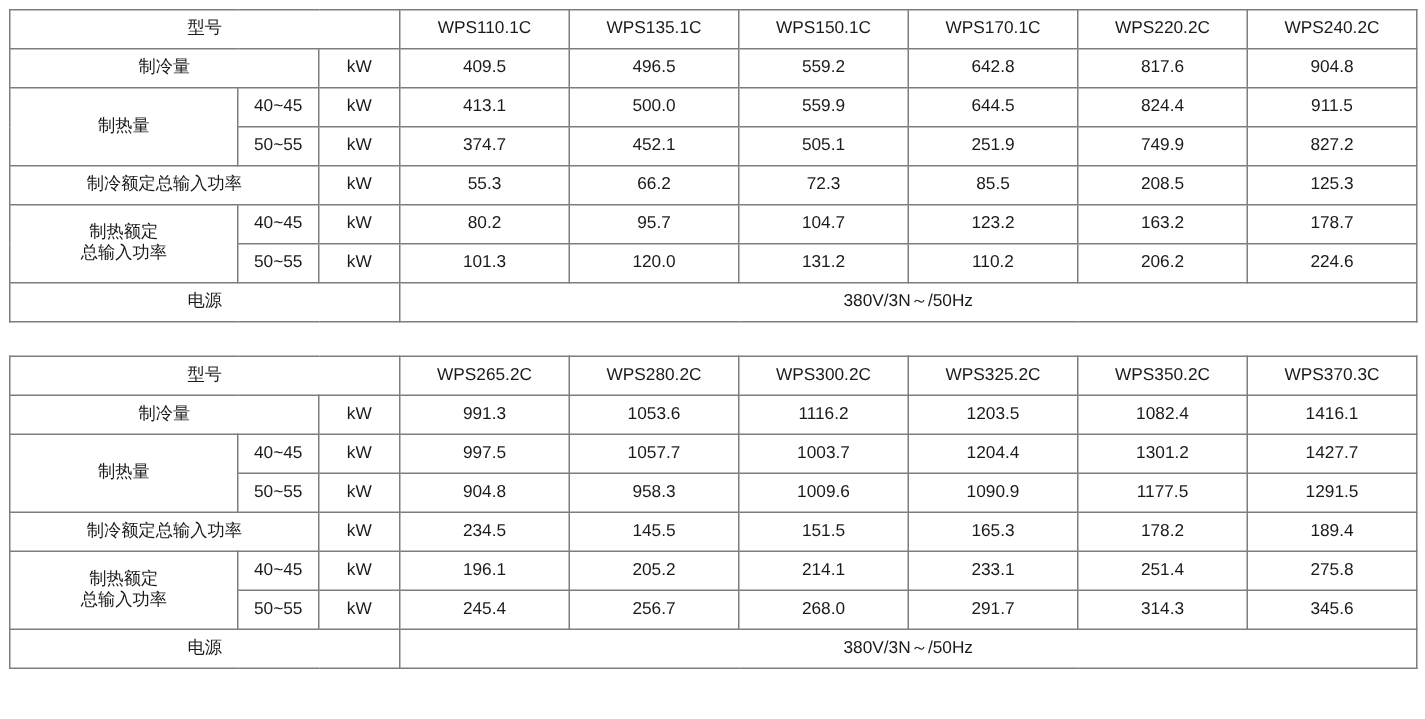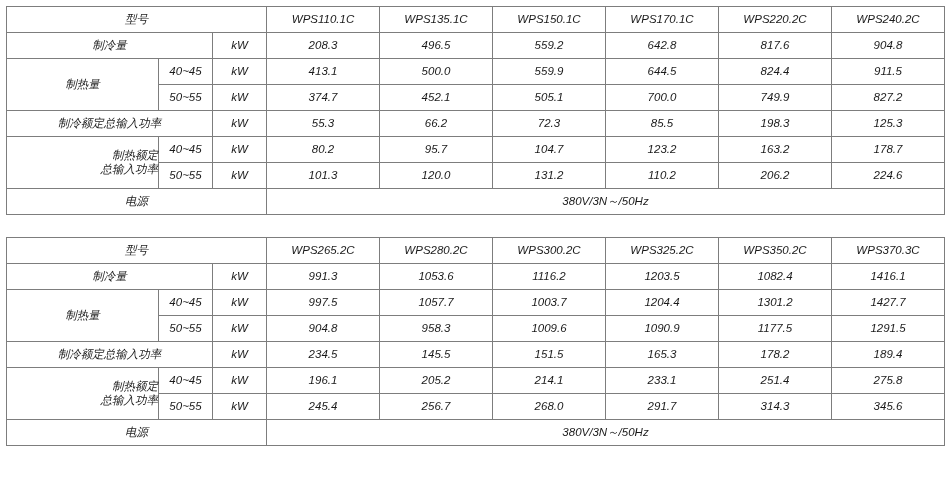--- a/index.html
+++ b/index.html
@@ -11,21 +11,20 @@
     width: 950px;
     height: 479px;
     font-family: "Liberation Sans", sans-serif;
     color: #1a1a1a;
     overflow: hidden;
   }
   .page {
     width: 950px;
     box-sizing: border-box;
     padding: 6px 6px 0 6px;
-    font-style: italic;
   }
   table.spec {
     border-collapse: collapse;
     table-layout: fixed;
     width: 938px;
     margin-bottom: 22px;
     border: 1px solid #7d7d7d;
   }
   table.spec td {
     border: 1px solid #7d7d7d;
@@ -63,21 +62,20 @@
     font-size: 11.5px;
     margin-left: 46px;
   }
   .col-label { width: 152px; }
   .col-sub { width: 54px; }
   .col-unit { width: 54px; }
   .col-data { width: 113px; }
   .two-line {
     display: block;
     line-height: 1.2;
-    text-align: right;
   }
 </style>
 </head>
 <body>
 
 <div class="page">
 
   <table class="spec">
     <colgroup>
       <col class="col-label">
@@ -97,21 +95,21 @@
         <td class="model">WPS135.1C</td>
         <td class="model">WPS150.1C</td>
         <td class="model">WPS170.1C</td>
         <td class="model">WPS220.2C</td>
         <td class="model">WPS240.2C</td>
       </tr>
 
       <tr>
         <td class="rowlabel" colspan="2">制冷量</td>
         <td class="unit">kW</td>
-        <td>208.3</td>
+        <td>409.5</td>
         <td>496.5</td>
         <td>559.2</td>
         <td>642.8</td>
         <td>817.6</td>
         <td>904.8</td>
       </tr>
 
       <tr>
         <td class="rowlabel" rowspan="2">制热量</td>
         <td class="sublabel">40~45</td>
@@ -122,33 +120,33 @@
         <td>644.5</td>
         <td>824.4</td>
         <td>911.5</td>
       </tr>
       <tr>
         <td class="sublabel">50~55</td>
         <td class="unit">kW</td>
         <td>374.7</td>
         <td>452.1</td>
         <td>505.1</td>
-        <td>700.0</td>
+        <td>251.9</td>
         <td>749.9</td>
         <td>827.2</td>
       </tr>
 
       <tr>
         <td class="rowlabel" colspan="2">制冷额定总输入功率</td>
         <td class="unit">kW</td>
         <td>55.3</td>
         <td>66.2</td>
         <td>72.3</td>
         <td>85.5</td>
-        <td>198.3</td>
+        <td>208.5</td>
         <td>125.3</td>
       </tr>
 
       <tr>
         <td class="rowlabel" rowspan="2">
           <span class="two-line">制热额定</span>
           <span class="two-line">总输入功率</span>
         </td>
         <td class="sublabel">40~45</td>
         <td class="unit">kW</td>

